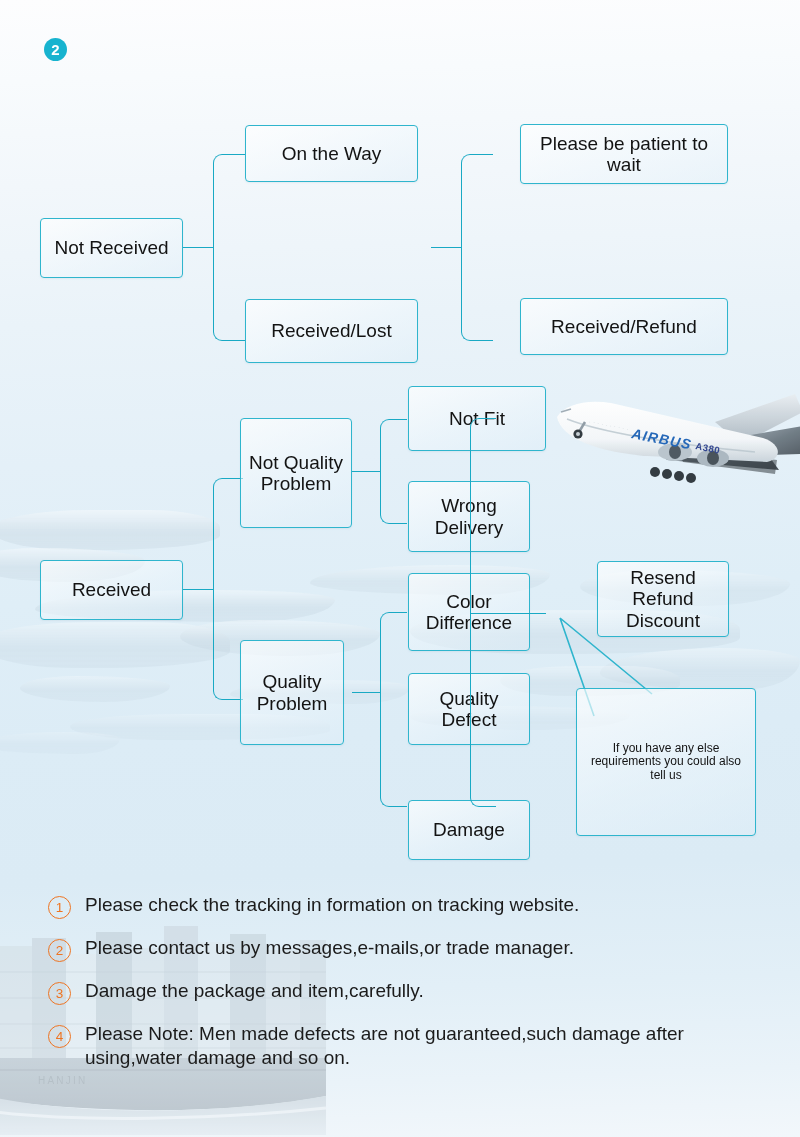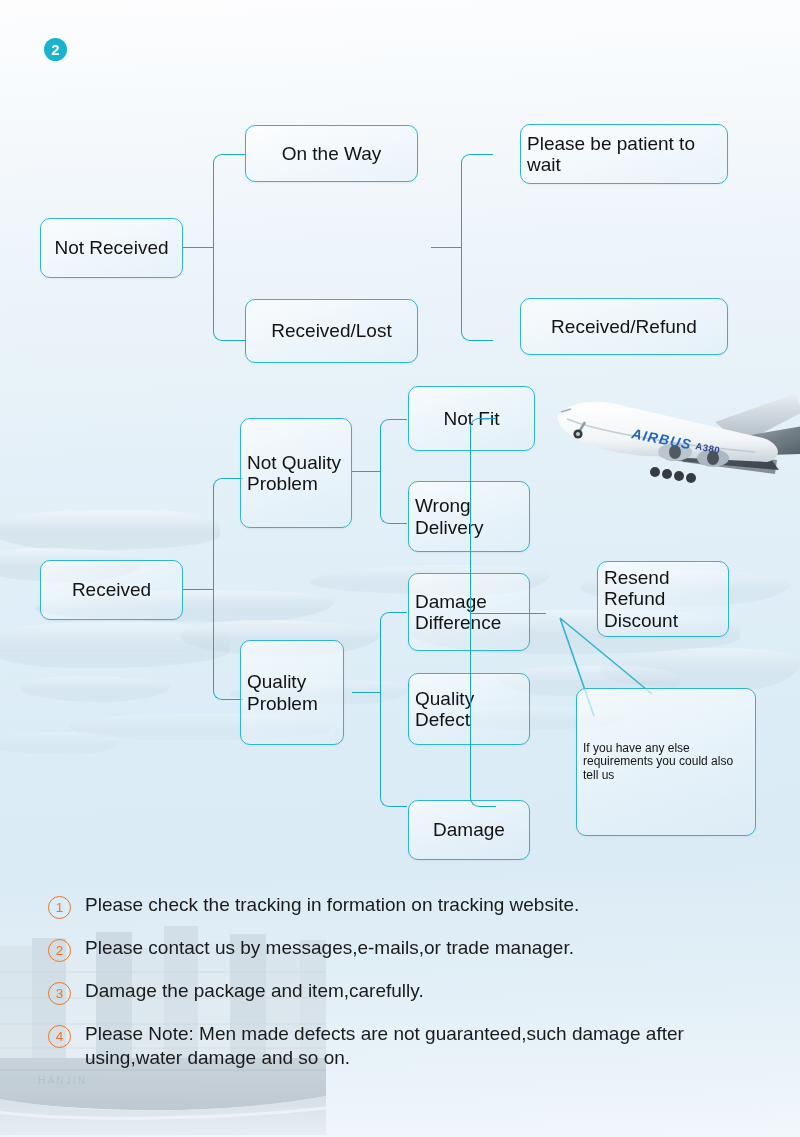--- a/index.html
+++ b/index.html
@@ -101,25 +101,26 @@
     font-size: 24px;
     color: #2b2b2b;
     letter-spacing: .2px;
   }
 
   
   .node {
     position: absolute;
     box-sizing: border-box;
     border: 1.6px solid #2fb5cd;
-    border-radius: 10px;
+    border-radius: 4px;
     background: linear-gradient(160deg, rgba(255,255,255,.68) 0%, rgba(240,248,253,.46) 55%, rgba(222,238,248,.40) 100%);
     display: flex;
     align-items: center;
     justify-content: center;
+    text-align: center;
     color: #131313;
     font-size: 19px;
     line-height: 1.12;
     padding: 16px 6px;
     box-shadow: 0 1px 2px rgba(120,160,185,.13);
   }
   .node.small { font-size: 12px; }
 
   
   .bracket {
@@ -323,28 +324,28 @@
   <div class="hline" style="left:183px; top:589px; width:30px;"></div>
   <div class="bracket" style="left:213px; top:478px; width:30px; height:222px;"></div>
 
   <div class="node" style="left:240px; top:418px; width:112px; height:110px;">Not Quality Problem</div>
 
   <div class="node" style="left:240px; top:640px; width:104px; height:105px;">Quality Problem</div>
 
   <div class="hline" style="left:352px; top:471px; width:28px;"></div>
   <div class="bracket" style="left:380px; top:419px; width:27px; height:105px;"></div>
 
-  <div class="node" style="left:408px; top:386px; width:127px; height:65px;">Not Fit</div>
+  <div class="node" style="left:408px; top:386px; width:138px; height:65px;">Not Fit</div>
 
   <div class="node" style="left:408px; top:481px; width:122px; height:71px;">Wrong Delivery</div>
 
   <div class="hline" style="left:352px; top:692px; width:28px;"></div>
   <div class="bracket" style="left:380px; top:612px; width:27px; height:195px;"></div>
 
-  <div class="node" style="left:408px; top:573px; width:122px; height:78px;">Damage Difference</div>
+  <div class="node" style="left:408px; top:573px; width:122px; height:78px;">Color Difference</div>
 
   <div class="node" style="left:408px; top:673px; width:122px; height:72px;">Quality Defect</div>
 
   <div class="node" style="left:408px; top:772px; width:122px; height:60px;margin-top:28px;">Damage</div>
 
   <div class="bracket" style="left:470px; top:418px; width:26px; height:389px;"></div>
   <div class="hline" style="left:470px; top:613px; width:76px;"></div>
 
   <div class="node" style="left:597px; top:561px; width:132px; height:76px;">Resend Refund Discount</div>
 

